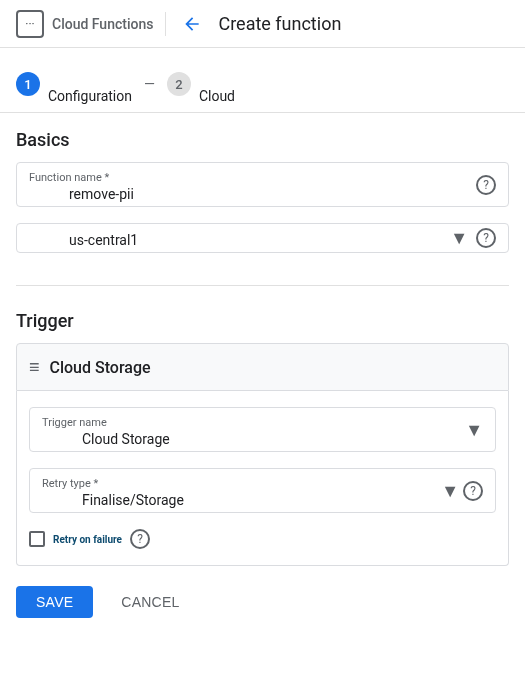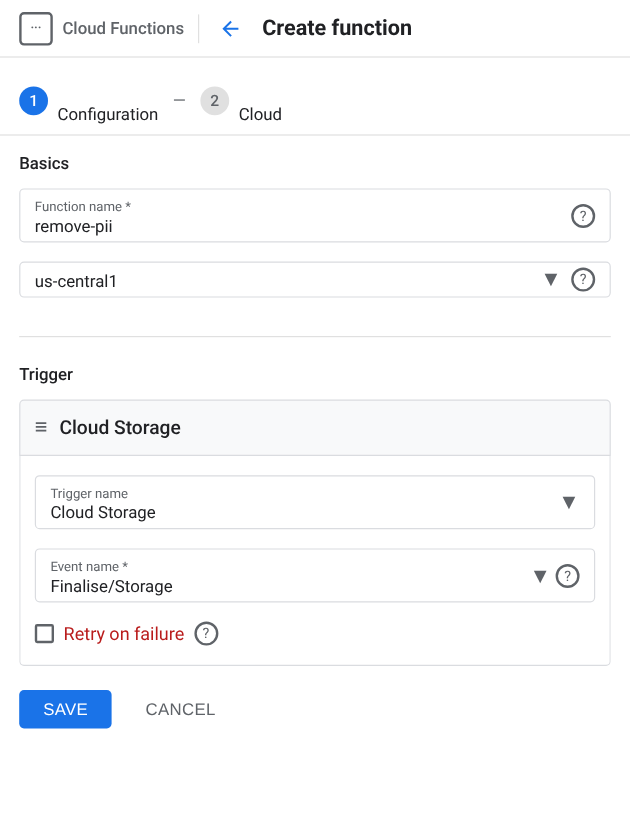--- a/index.html
+++ b/index.html
@@ -48,21 +48,21 @@
     .header-back {
       display: flex;
       align-items: center;
       color: #1a73e8;
       cursor: pointer;
       padding: 4px;
     }
     .header-title {
       font-size: 18px;
       color: #202124;
-      font-weight: 700;
+      font-weight: 400;
     }
 
     
     .stepper {
       display: flex;
       align-items: center;
       padding: 16px 16px 8px 16px;
       gap: 8px;
     }
     .step {
@@ -97,21 +97,21 @@
       padding: 0 4px;
     }
 
     
     .content {
       padding: 0 16px 16px 16px;
     }
 
     
     .section-title {
-      font-size: 14px;
+      font-size: 18px;
       font-weight: 500;
       color: #202124;
       padding: 16px 0 12px 0;
     }
 
     
     .field-group {
       margin-bottom: 16px;
     }
     .field-wrapper {
@@ -124,20 +124,21 @@
     .field-label {
       font-size: 11px;
       color: #5f6368;
       margin-bottom: 2px;
       display: block;
     }
     .field-value {
       font-size: 14px;
       color: #202124;
       display: block;
+      margin-left: 40px;
     }
     .field-help {
       position: absolute;
       right: 12px;
       top: 50%;
       transform: translateY(-50%);
       width: 20px;
       height: 20px;
       border-radius: 50%;
       border: 2px solid #5f6368;
@@ -219,22 +220,23 @@
     .checkbox {
       width: 16px;
       height: 16px;
       border: 2px solid #5f6368;
       border-radius: 2px;
       background: #fff;
       cursor: pointer;
       flex-shrink: 0;
     }
     .retry-label {
-      font-size: 15px;
-      color: #b91c1c;
+      font-size: 10px;
+      color: #0c4a6e;
+      font-weight: bold;
     }
     .retry-help {
       width: 20px;
       height: 20px;
       border-radius: 50%;
       border: 2px solid #5f6368;
       display: flex;
       align-items: center;
       justify-content: center;
       font-size: 12px;
@@ -373,21 +375,21 @@
         <div class="field-group">
           <div class="field-wrapper">
             <span class="field-label">Trigger name</span>
             <span class="field-value">Cloud Storage</span>
             <div class="field-dropdown-only">▼</div>
           </div>
         </div>
 
         <div class="field-group">
           <div class="field-wrapper">
-            <span class="field-label">Event name *</span>
+            <span class="field-label">Retry type *</span>
             <span class="field-value">Finalise/Storage</span>
             <div class="event-dropdown">▼</div>
             <div class="event-help">?</div>
           </div>
         </div>
 
 
         <div class="retry-row">
           <div class="checkbox"></div>
           <span class="retry-label">Retry on failure</span>

